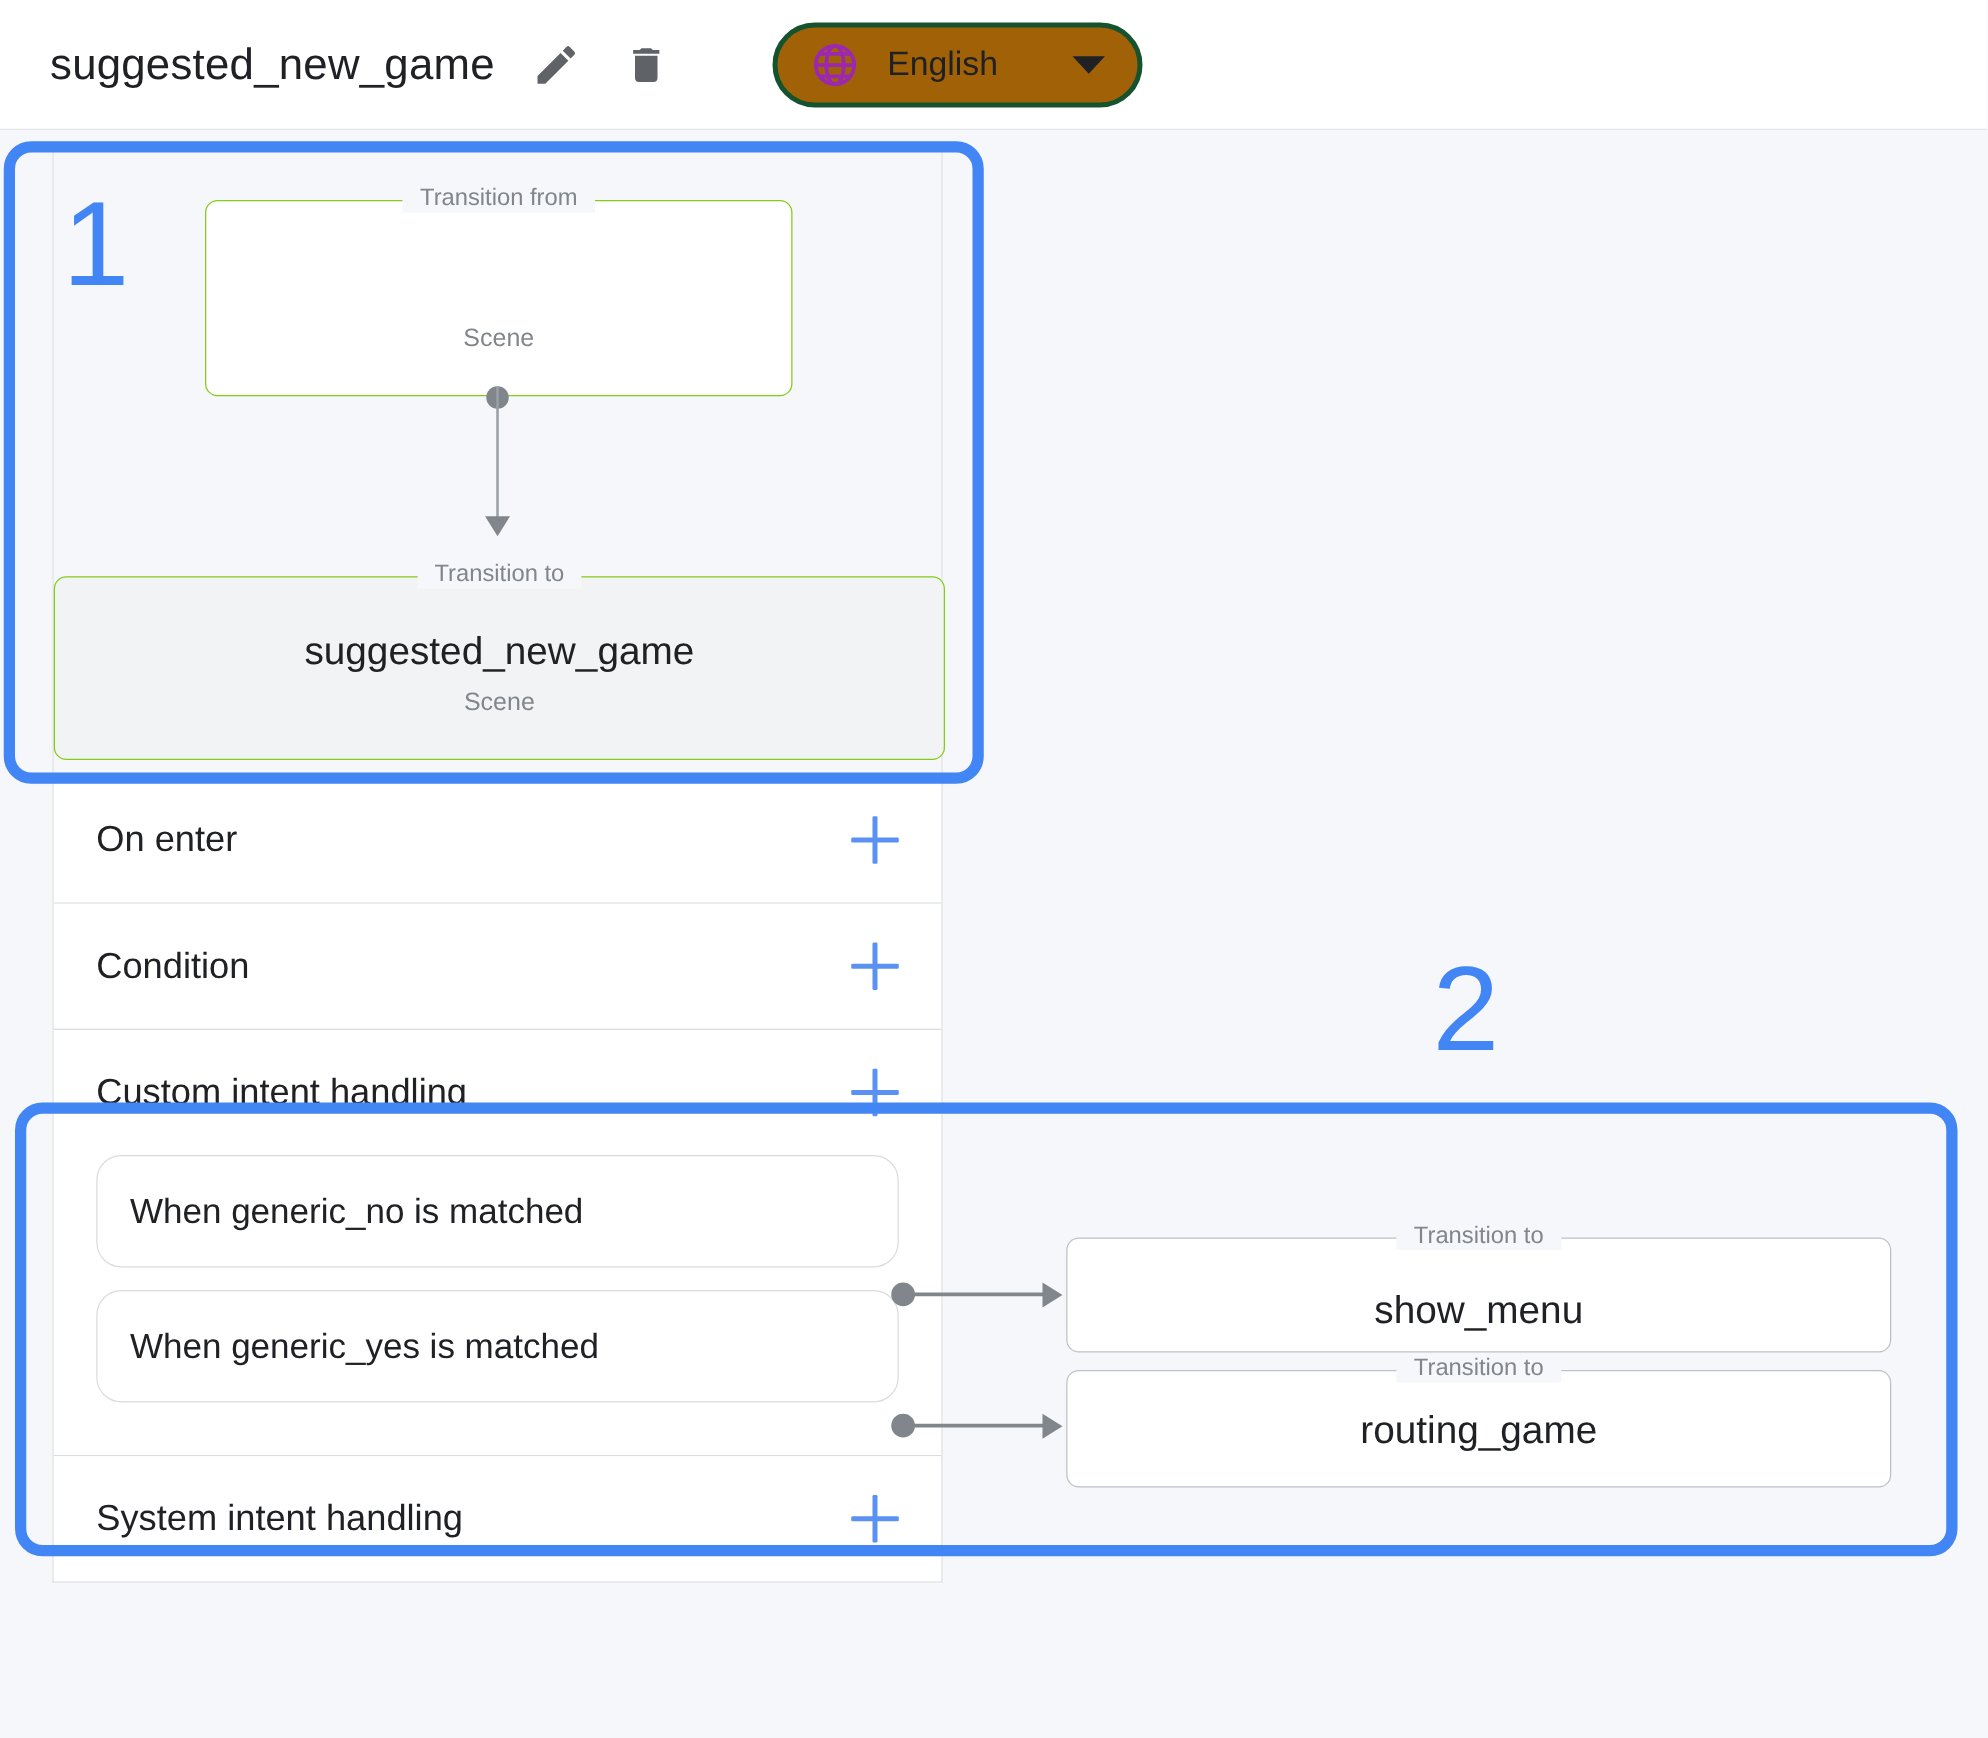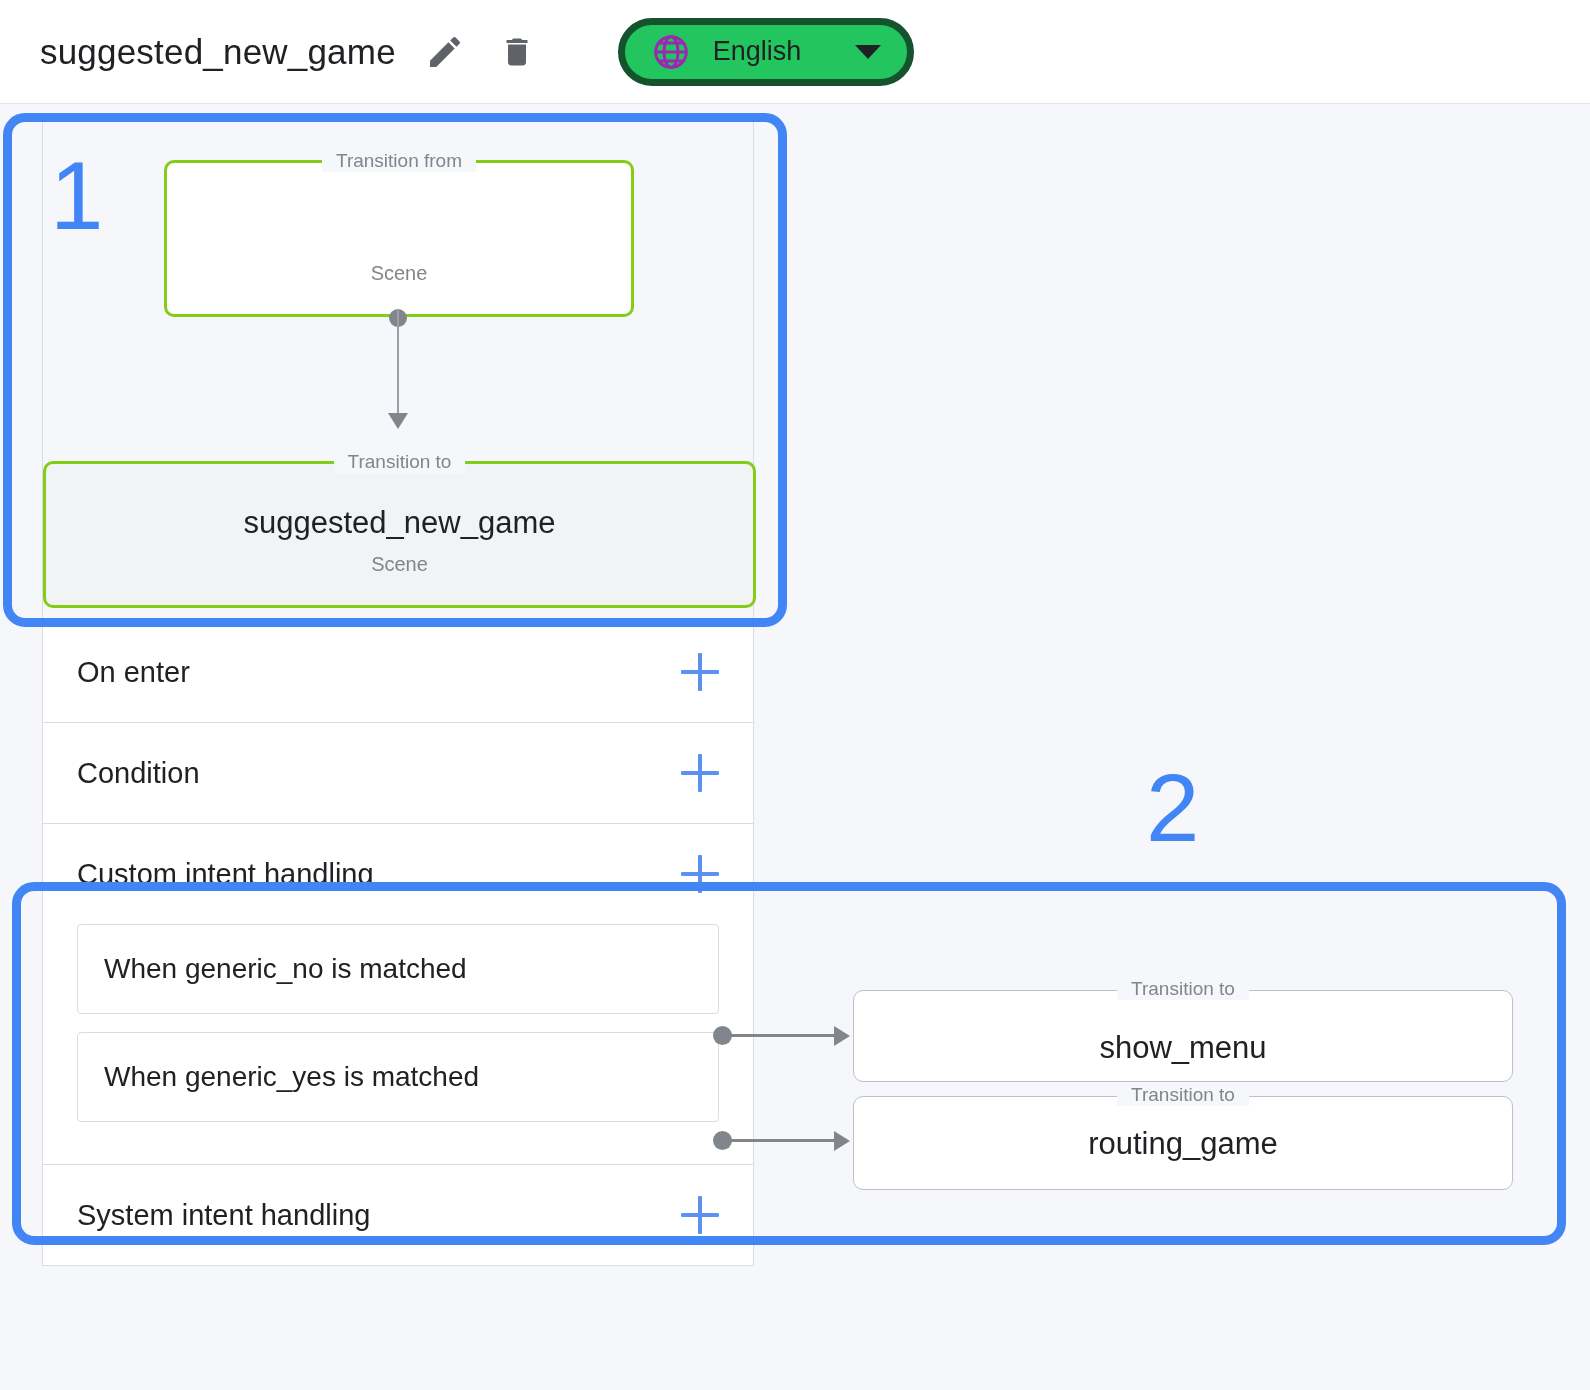--- a/index.html
+++ b/index.html
@@ -25,22 +25,22 @@
   }
   .icon-btn {
     margin-left: 26px; width: 46px; height: 46px;
     display: flex; align-items: center; justify-content: center;
     cursor: pointer;
   }
   .icon-btn svg { display: block; }
   .lang-chip {
     margin-left: 78px;
     height: 68px; min-width: 296px;
-    border: 7px solid #14532d; border-radius: 34px;
-    background: #22c55e;
+    border: 4px solid #14532d; border-radius: 34px;
+    background: #a16207;
     display: flex; align-items: center;
     padding: 0 26px 0 26px;
     cursor: pointer;
   }
   .lang-chip .globe { width: 40px; height: 40px; display:block; }
   .lang-label { font-size: 27px; color: #202124; margin-left: 22px; }
   .caret {
     margin-left: auto; width: 0; height: 0;
     border-left: 13px solid transparent; border-right: 13px solid transparent;
     border-top: 14px solid #202124;
@@ -77,21 +77,21 @@
   
   .graph-area {
     position: relative; height: 505px;
     background: #f5f7fa;
     border-bottom: 1px solid #dadce0;
   }
 
   
   .tcard {
     position: absolute;
-    border: 3px solid #84cc16;
+    border: 1px solid #84cc16;
     border-radius: 10px;
     background: #ffffff;
   }
   .tcard .legend {
     position: absolute; top: -13px; left: 50%;
     transform: translateX(-50%);
     background: #f5f7fa;
     padding: 0 14px;
     font-size: 19px; color: #80868b; white-space: nowrap;
   }
@@ -142,21 +142,21 @@
   }
   .plus::before, .plus::after {
     content: ""; position: absolute; background: #5a91f2; border-radius: 1px;
   }
   .plus::before { left: 0; top: 17px; width: 38px; height: 4px; }
   .plus::after  { top: 0; left: 17px; width: 4px; height: 38px; }
 
   .acc-body { padding-bottom: 42px; }
   .intent-card {
     position: relative;
-    border: 1px solid #dadce0; border-radius: 4px;
+    border: 1px solid #dadce0; border-radius: 20px;
     background: #ffffff;
     height: 90px;
     display: flex; align-items: center;
     padding-left: 26px;
     margin-bottom: 18px;
     font-size: 28px; color: #202124;
     cursor: pointer;
   }
   .intent-card:last-child { margin-bottom: 0; }
 

